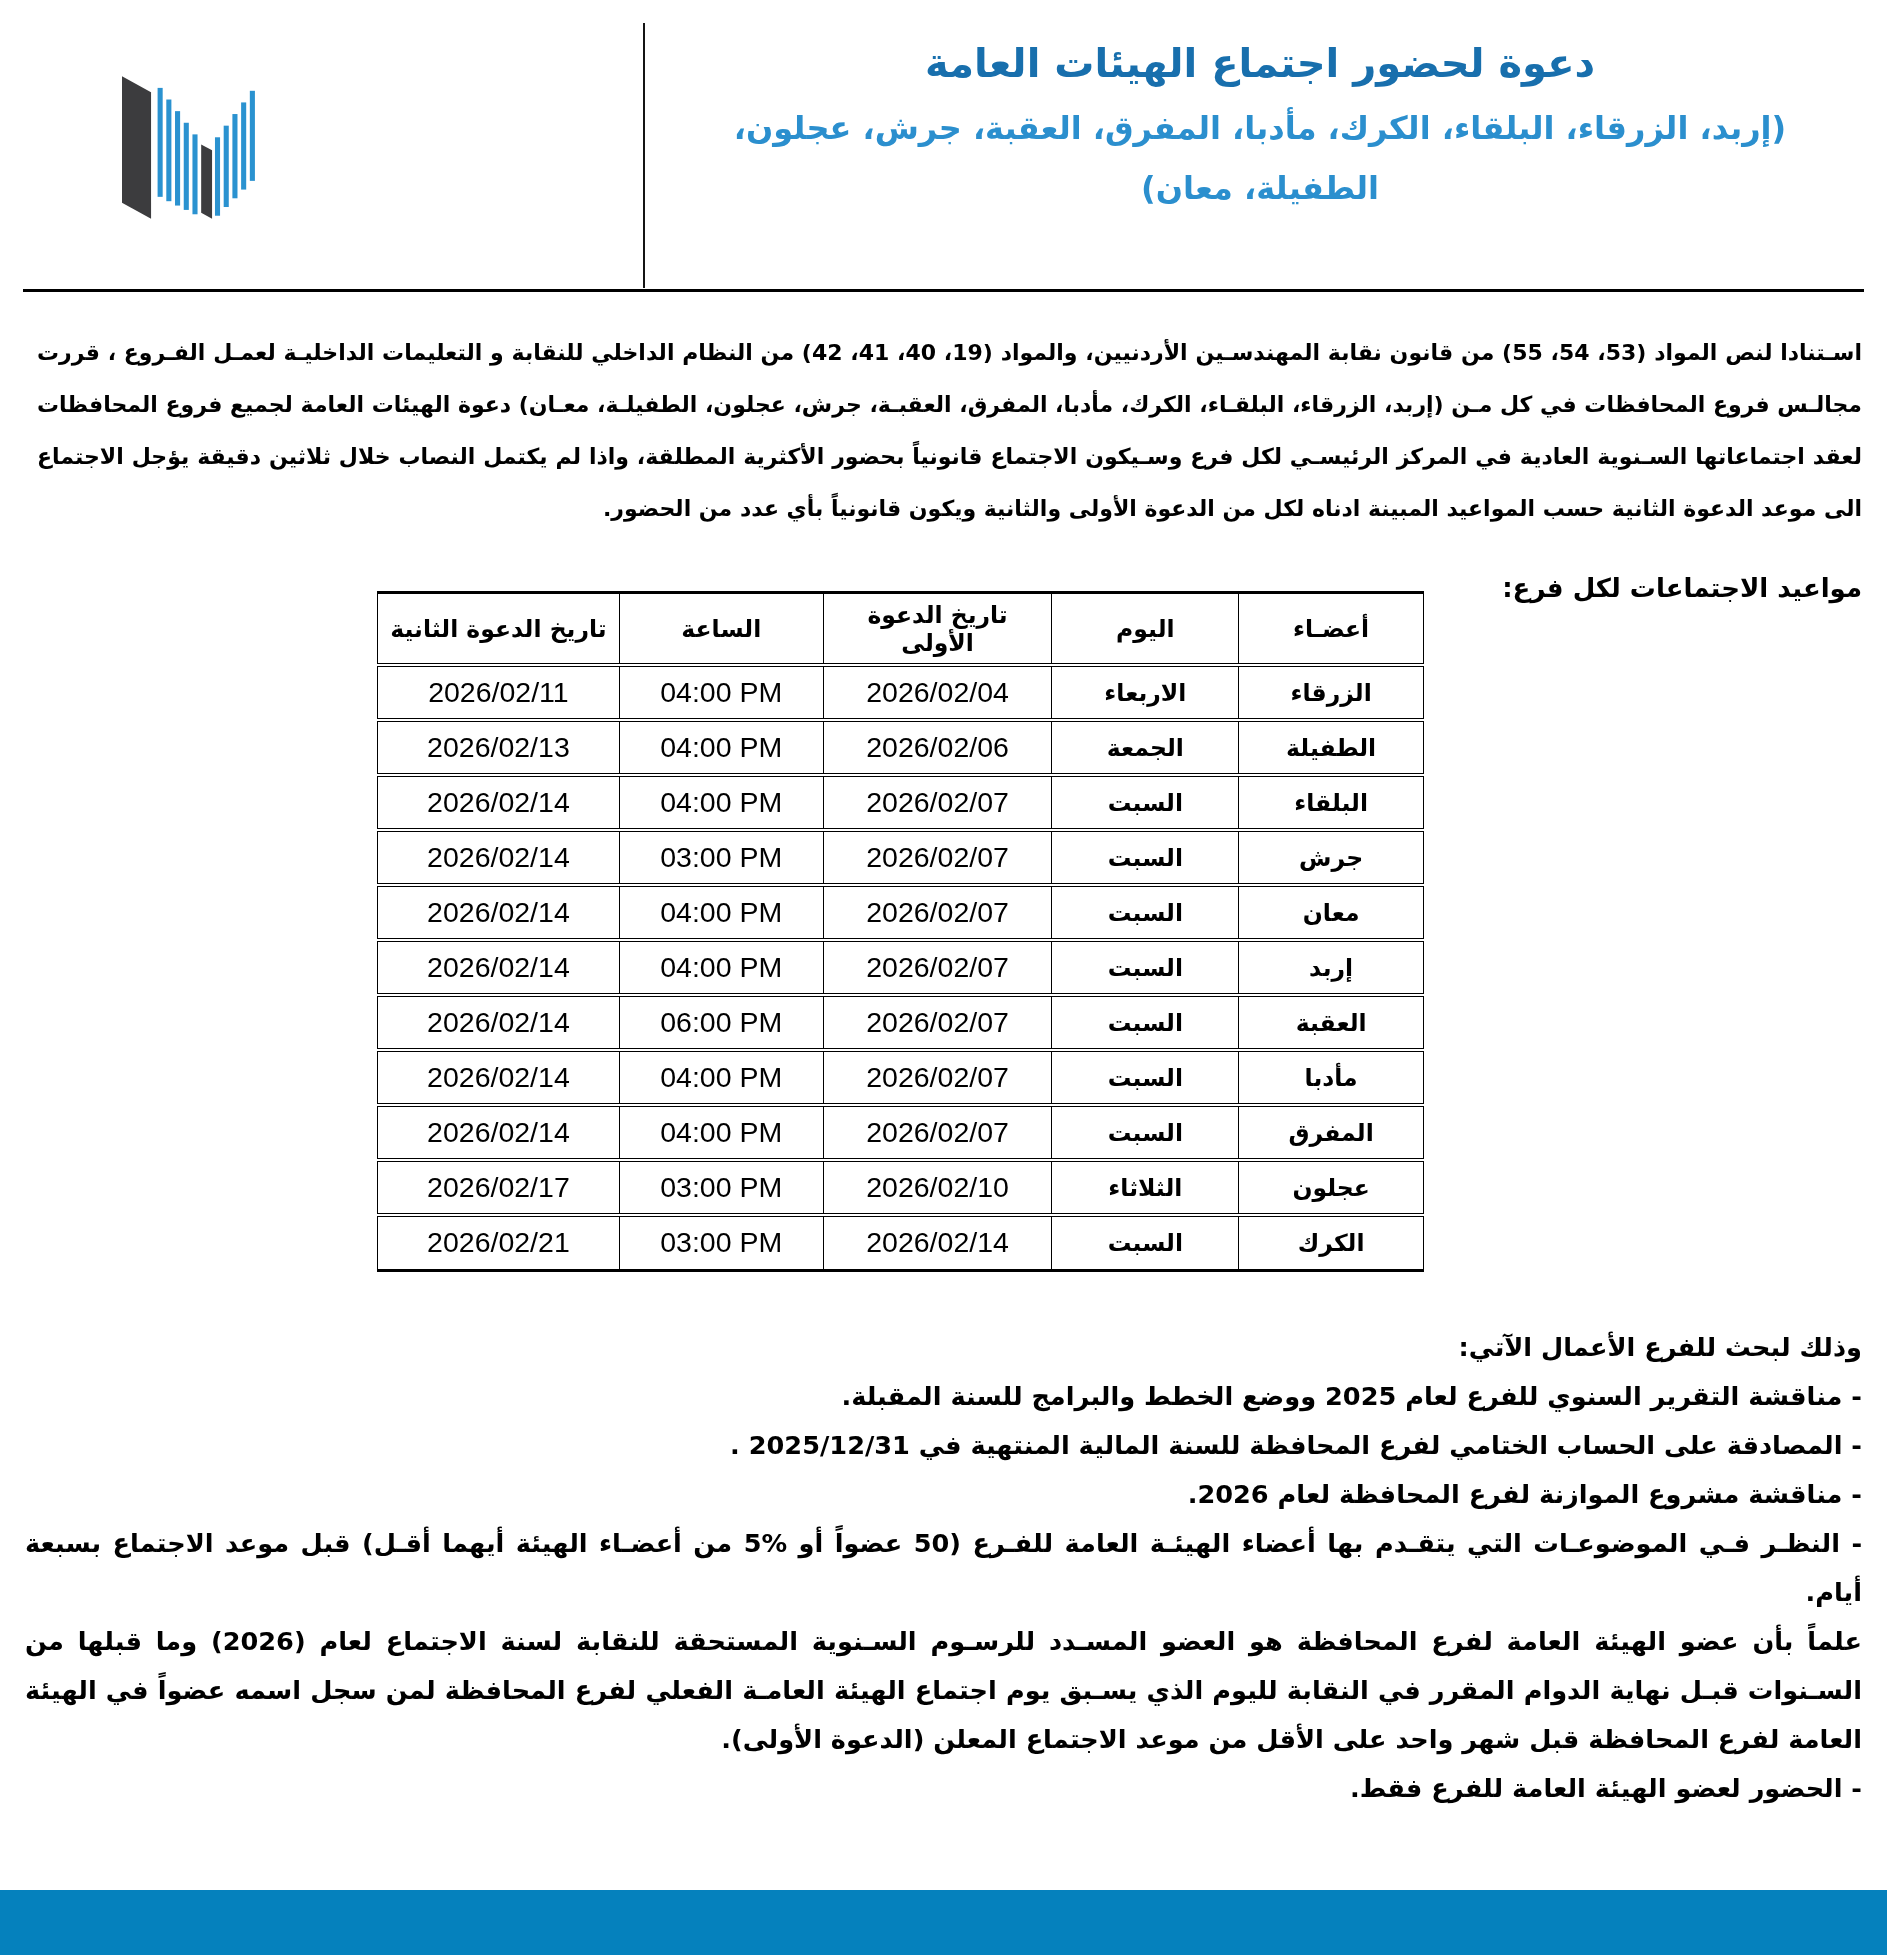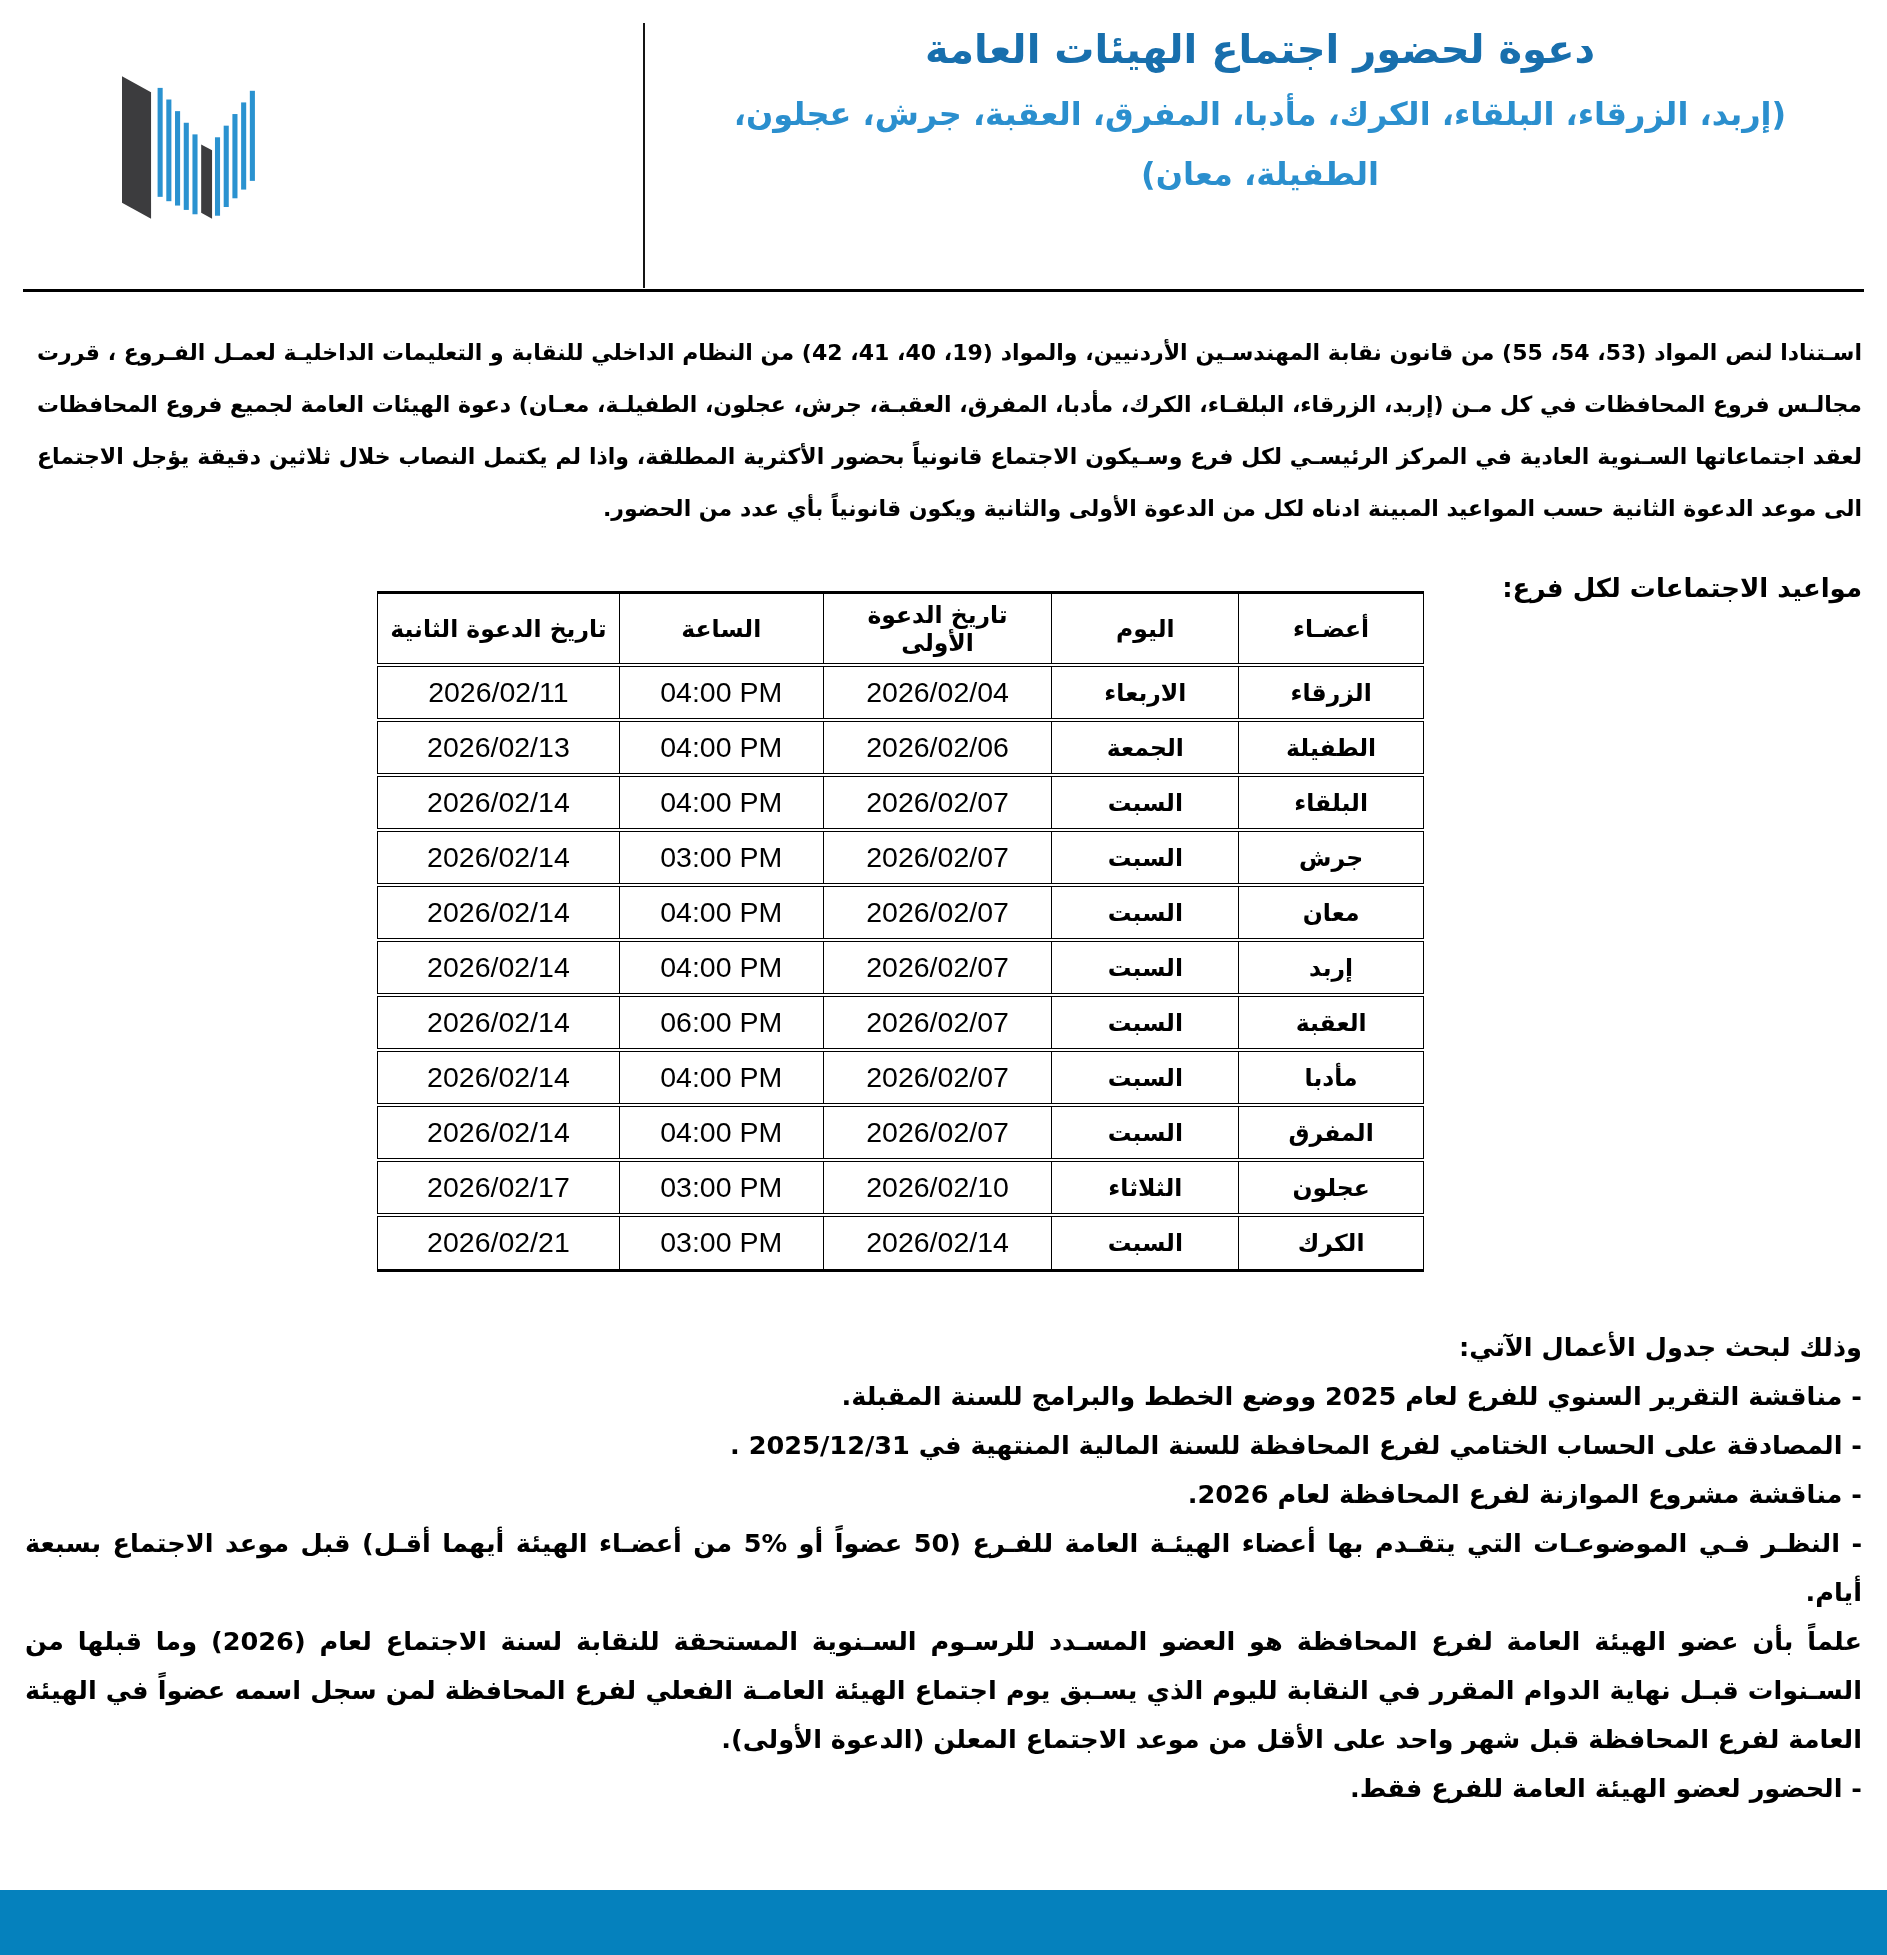--- a/index.html
+++ b/index.html
@@ -47,21 +47,21 @@
     font-weight:500;
   }
   .v-divider{
     position:absolute;
     left:643px; top:23px;
     width:1.7px; height:265px;
     background:#141414;
   }
   .title-block{
     position:absolute;
-    left:658px; top:14px;
+    left:658px; top:28px;
     width:1204px;
     text-align:center;
     direction:rtl;
   }
   .title-main{
     font-size:40px;
     line-height:70px;
     font-weight:bold;
     color:var(--c-title);
   }
@@ -277,21 +277,21 @@
         <td class="ar">الكرك</td>
         <td class="ar">السبت</td>
         <td class="num">2026/02/14</td>
         <td class="num">03:00 PM</td>
         <td class="num">2026/02/21</td>
       </tr>
     </tbody>
   </table>
 
   <div class="agenda">
-    <div class="line">وذلك لبحث جدول الأعمال الآتي:</div>
+    <div class="line">وذلك لبحث للفرع الأعمال الآتي:</div>
     <div class="line">- مناقشة التقرير السنوي للفرع لعام 2025 ووضع الخطط والبرامج للسنة المقبلة.</div>
     <div class="line">- المصادقة على الحساب الختامي لفرع المحافظة للسنة المالية المنتهية في 2025/12/31 .</div>
     <div class="line">- مناقشة مشروع الموازنة لفرع المحافظة لعام 2026.</div>
     <div class="line">- النظـر فـي الموضوعـات التي يتقـدم بها أعضاء الهيئـة العامة للفـرع (50 عضواً أو %5 من أعضـاء الهيئة أيهما أقـل) قبل موعد الاجتماع بسبعة أيام.</div>
     <div class="line">علماً بأن عضو الهيئة العامة لفرع المحافظة هو العضو المسـدد للرسـوم السـنوية المستحقة للنقابة لسنة الاجتماع لعام (2026) وما قبلها من السـنوات قبـل نهاية الدوام المقرر في النقابة لليوم الذي يسـبق يوم اجتماع الهيئة العامـة الفعلي لفرع المحافظة لمن سجل اسمه عضواً في الهيئة العامة لفرع المحافظة قبل شهر واحد على الأقل من موعد الاجتماع المعلن (الدعوة الأولى).</div>
     <div class="line">- الحضور لعضو الهيئة العامة للفرع فقط.</div>
   </div>
 
   <div class="footer-bar"></div>
 

